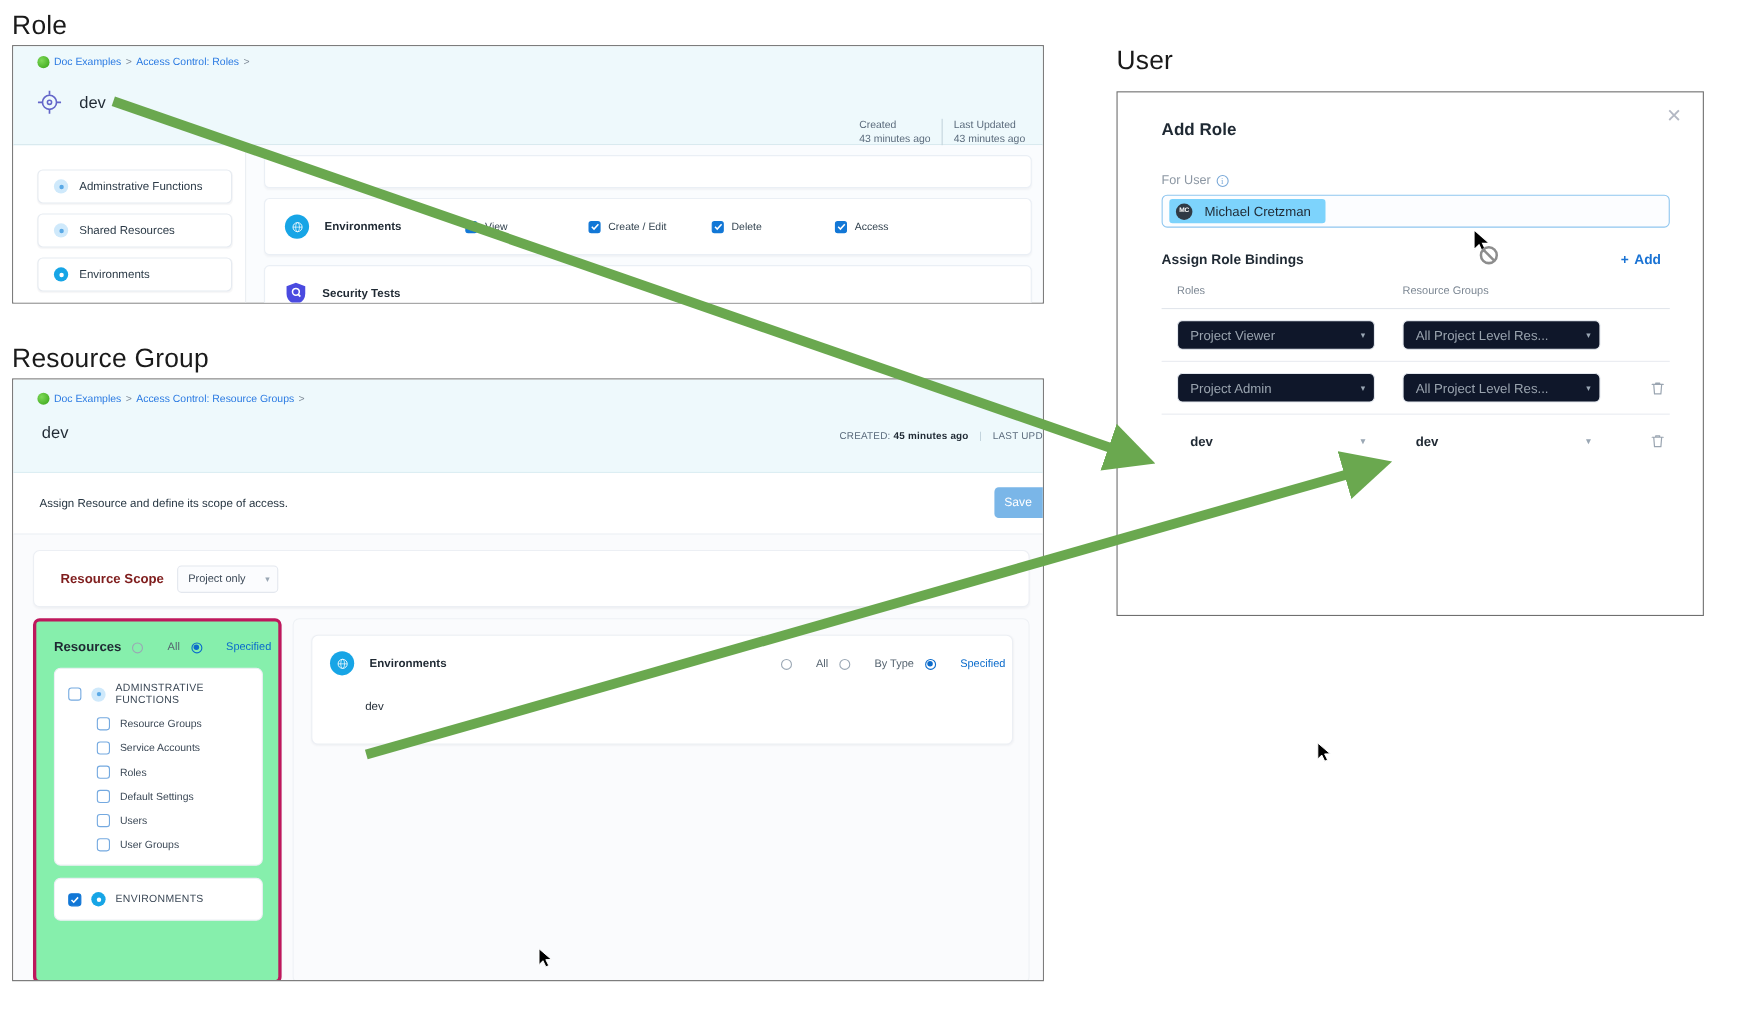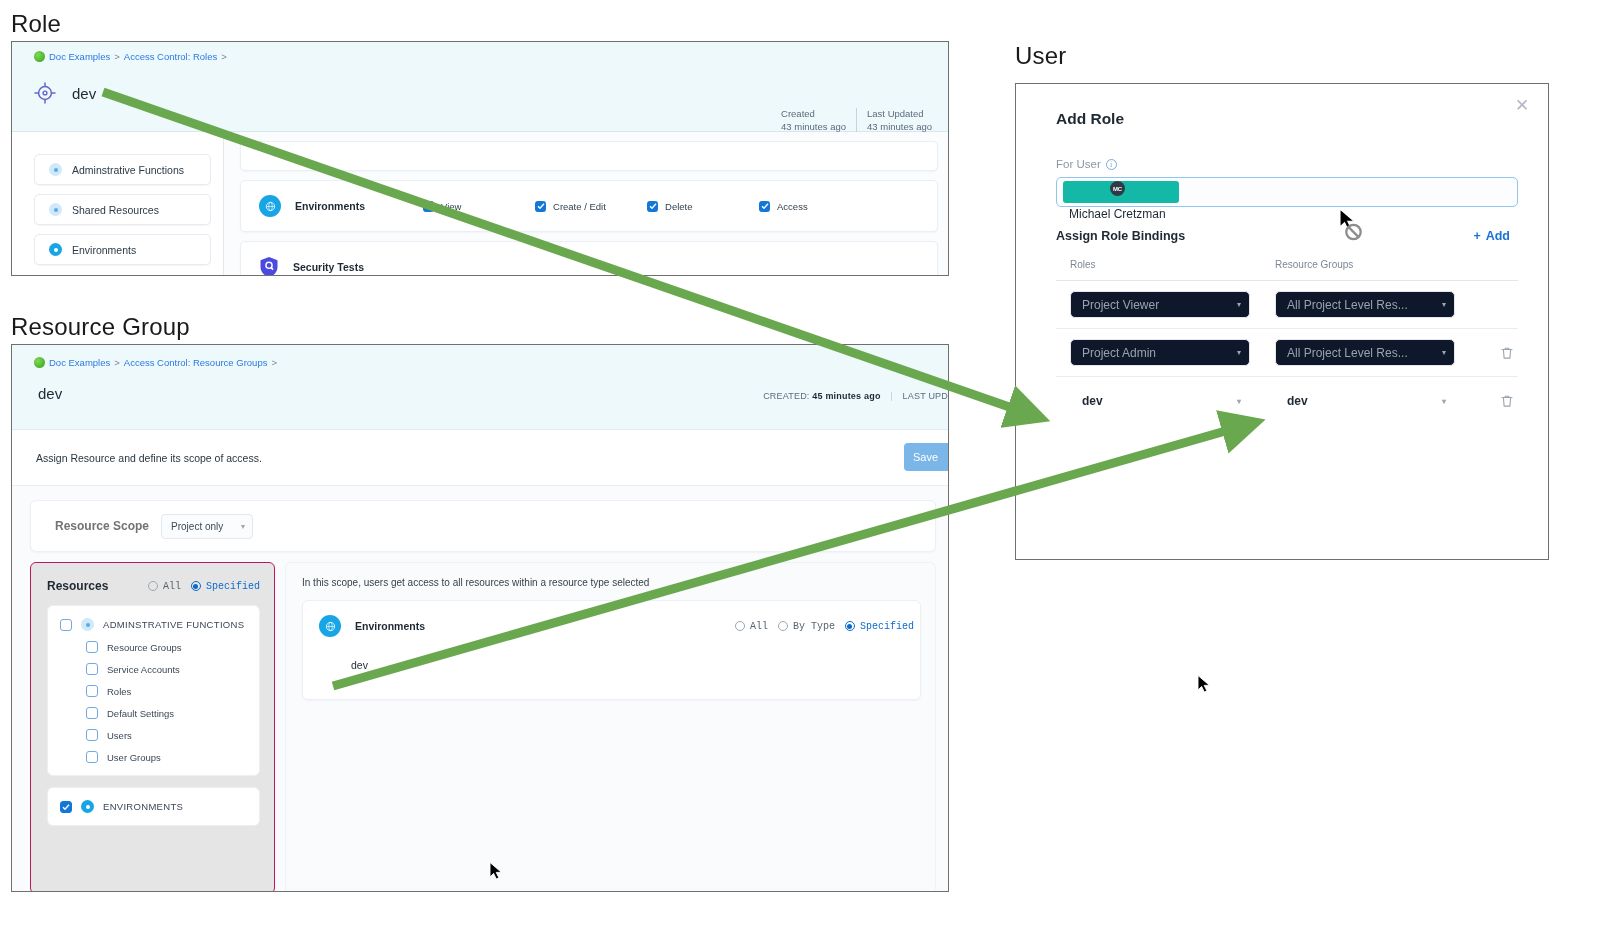--- a/index.html
+++ b/index.html
@@ -137,36 +137,36 @@
     height: 28px; width: 58px; font-size: 11px; font-family: Liberation Sans, sans-serif;
     text-align: left; padding-left: 9px; cursor: pointer; overflow: hidden;
   }
 
   .gscope-wrap { background: #fafbfd; padding: 14px 12px 0 18px; height: 405px; }
   .gscope {
     background: #fff; border: 1px solid #eceff4; border-radius: 6px;
     height: 52px; display: flex; align-items: center; padding-left: 24px;
     box-shadow: 0 1px 2px rgba(16,24,40,.04);
   }
-  .gscope-label { font-size: 12px; font-weight: 700; color: #737373; margin-right: 12px; }
+  .gscope-label { font-size: 12px; font-weight: 700; color: #7f1d1d; margin-right: 12px; }
   .sel {
     border: 1px solid #e3e7ee; background: #fbfcfe; border-radius: 4px;
     height: 25px; display: flex; align-items: center; justify-content: space-between;
     padding: 0 7px 0 9px; font-size: 10px; color: #3b4856; min-width: 92px;
   }
   .chev { color: #9aa7b4; font-size: 8px; margin-left: 10px; }
 
   .gcols { display: flex; gap: 0; margin-top: 10px; height: 332px; }
   .gleft {
-    width: 245px; background: #e5e5e5; border: 1px solid #be185d; border-radius: 6px;
+    width: 226px; background: #86efac; border: 3px solid #be185d; border-radius: 6px;
     padding: 16px 14px 0 16px; box-shadow: 0 1px 2px rgba(16,24,40,.04);
   }
   .gl-head { display: flex; align-items: center; margin-bottom: 12px; }
   .gl-title { font-size: 12px; font-weight: 700; color: #1f2933; flex: 1; }
-  .radio { display: flex; align-items: center; gap: 5px; font-size: 10px; color: #55636f; margin-left: 10px; font-family: Liberation Mono, monospace; }
+  .radio { display: flex; align-items: flex-end; gap: 22px; font-size: 10px; color: #55636f; margin-left: 10px; }
   .rd { width: 10px; height: 10px; border-radius: 50%; border: 1px solid #9aa7b4; flex: 0 0 auto;
        display:flex;align-items:center;justify-content:center; }
   .rd.on { border-color: #0b6bcb; border-width: 1px; }
   .rd.on i { width: 5px; height: 5px; border-radius: 50%; background: #0b6bcb; display: block; }
   .radio.on { color: #0b6bcb; }
 
   .gl-group {
     border: 1px solid #eceff4; border-radius: 6px; padding: 12px 10px 12px 12px;
     margin-bottom: 11px; background: #fff;
   }
@@ -208,22 +208,22 @@
   .info-ico {
     width: 11px; height: 11px; border-radius: 50%; border: 1px solid #7aa9d8;
     color: #7aa9d8; font-size: 8px; line-height: 9px; text-align: center;
     font-family: "Liberation Serif", serif; flex: 0 0 auto;
   }
   .user-field {
     height: 30px; border: 1px solid #8fc6ef; border-radius: 5px; background: #fcfdff;
     display: flex; align-items: center; padding-left: 6px;
   }
   .user-chip {
-    background: #14b8a6; border-radius: 3px; height: 22px;
-    display: flex; align-items: center; gap: 11px; padding: 0 13px 0 6px; flex-direction: column;
+    background: #7dd3fc; border-radius: 3px; height: 22px;
+    display: flex; align-items: center; gap: 11px; padding: 0 13px 0 6px;
   }
   .avatar {
     width: 15px; height: 15px; border-radius: 50%; background: #2f3a45;
     color: #fff; font-size: 6px; letter-spacing: -.3px;
     display: flex; align-items: center; justify-content: center; flex: 0 0 auto;
     font-weight: 700;
   }
   .chip-name { font-size: 12px; color: #1f2933; }
 
   .bind-head { display: flex; align-items: center; margin: 22px 0 16px 0; }
@@ -480,21 +480,20 @@
             </span>
             <span class="dot-ico dot-blue">
                 <i></i>
               </span>
             <span>ENVIRONMENTS</span>
           </div>
         </div>
       </div>
 
       <div class="gright">
-        <div class="gr-note">In this scope, users get access to all resources within a resource type selected</div>
         <div class="gr-card">
           <div class="gr-row1">
             <span class="round-ico">
               <svg viewBox="0 0 22 22" width="13" height="13">
                 <circle cx="11" cy="11" r="7" fill="none" stroke="#fff" stroke-width="1.4"></circle>
                 <ellipse cx="11" cy="11" rx="3" ry="7" fill="none" stroke="#fff" stroke-width="1.1"></ellipse>
                 <line x1="4" y1="11" x2="18" y2="11" stroke="#fff" stroke-width="1.1"></line>
               </svg>
             </span>
             <span class="gr-name">Environments</span>

